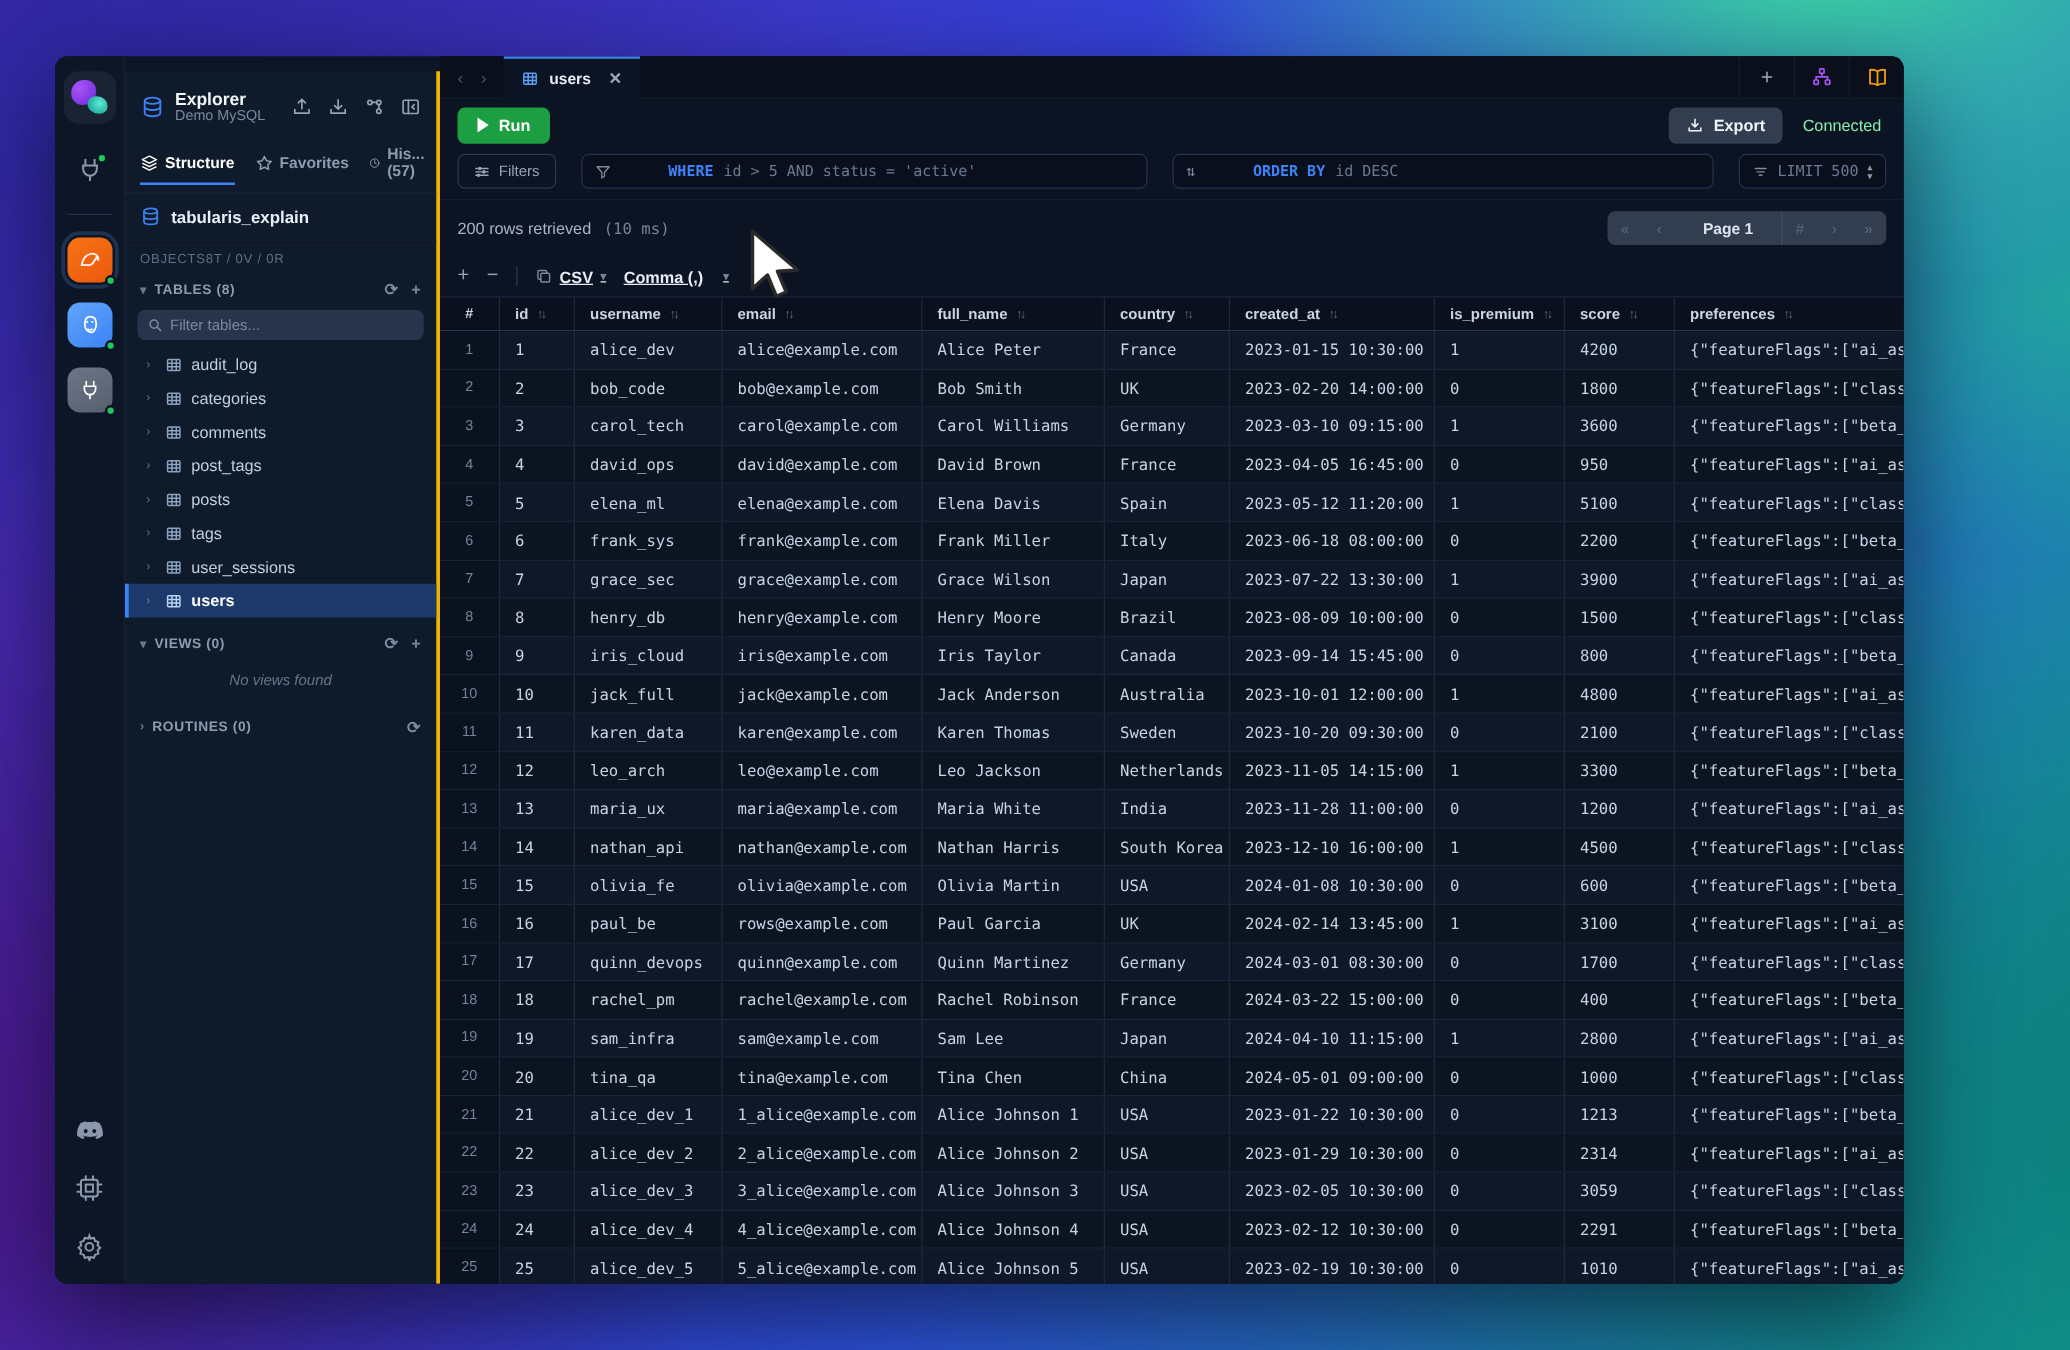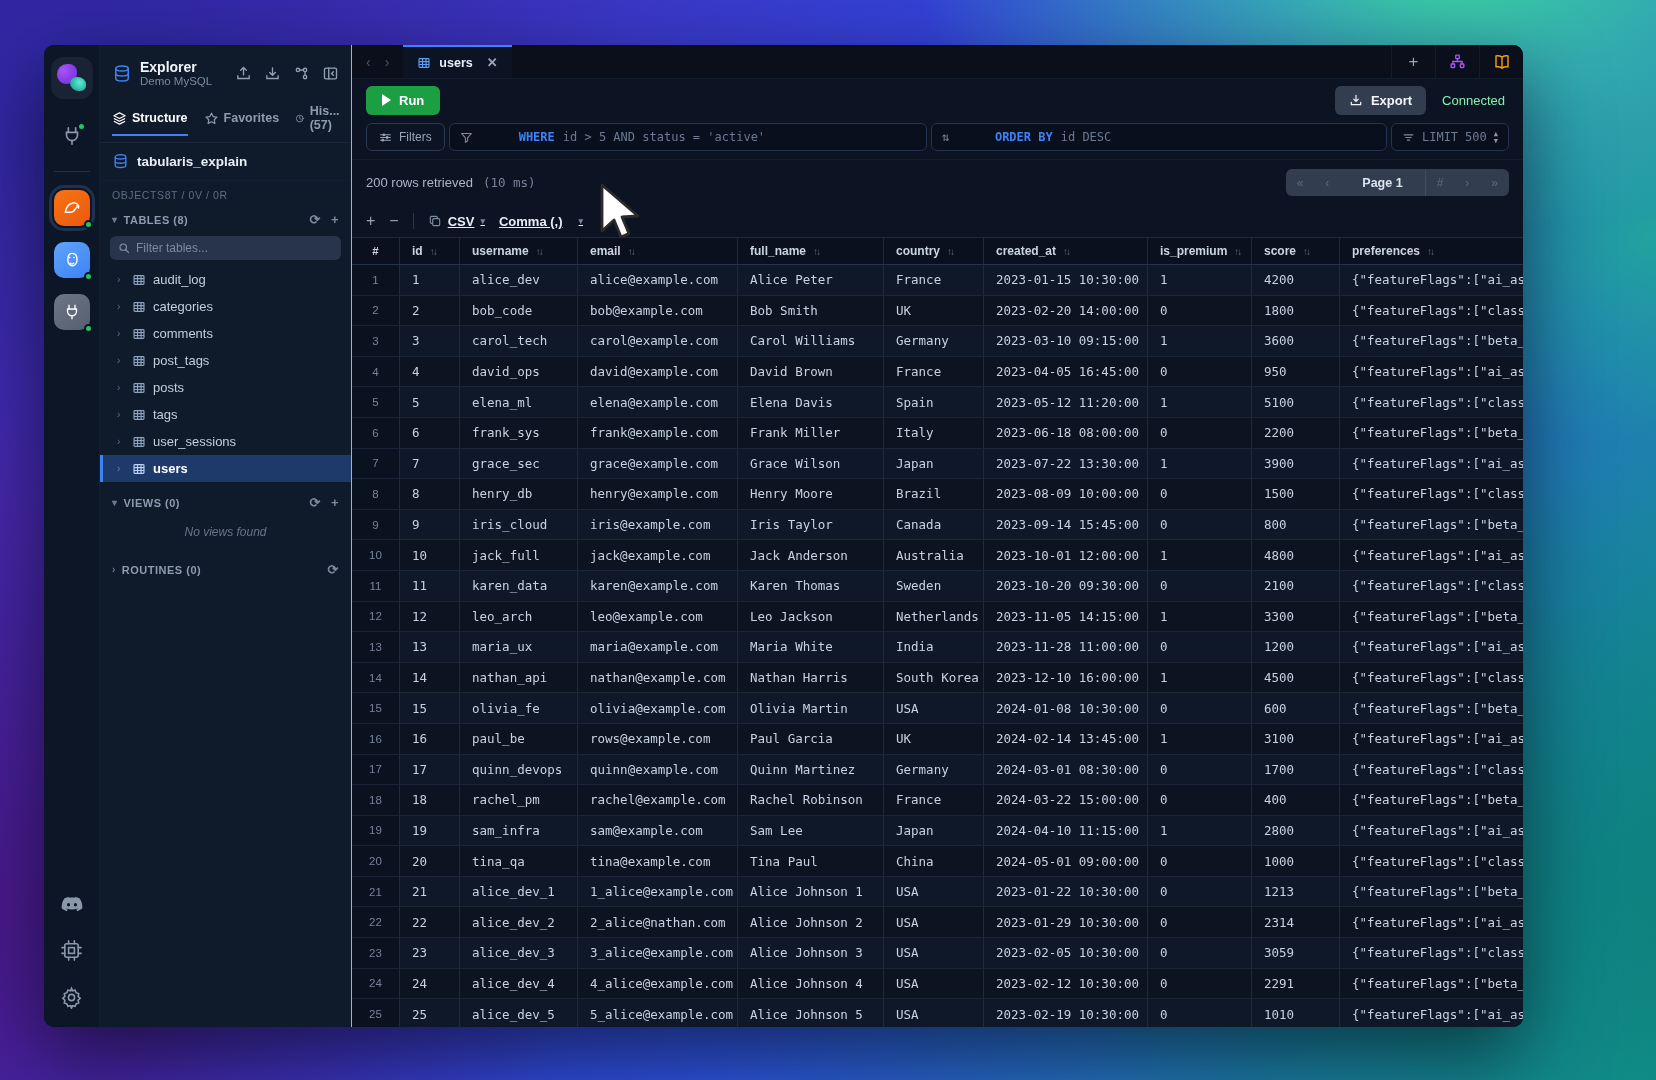--- a/index.html
+++ b/index.html
@@ -31,21 +31,21 @@
   .conn-tile { position:relative; width:36px; height:36px; border-radius:10px; display:flex; align-items:center; justify-content:center; margin-bottom:16px; color:#fff; }
   .conn-tile.selected { outline:3px solid #1d3150; outline-offset:2px; }
   .tile-orange { background:linear-gradient(145deg,#f97316,#ea580c); }
   .tile-blue { background:linear-gradient(145deg,#60a5fa,#3b82f6); }
   .tile-gray { background:linear-gradient(145deg,#6b7686,#565f6e); }
   .status-dot { position:absolute; width:9px; height:9px; border-radius:50%; background:#22c55e; border:2px solid #0d1626; right:-3px; bottom:-3px; }
   .status-dot.top { bottom:auto; top:-3px; }
   .dock-spacer { flex:1; }
   .dock-bottom { color:#8b98ab; display:flex; flex-direction:column; align-items:center; gap:24px; padding-bottom:18px; }
   
-  .sidebar { width:252px; background:var(--side-bg); flex-shrink:0; display:flex; flex-direction:column; border-right:1px solid #eab308; font-size:13px; }
+  .sidebar { width:252px; background:var(--side-bg); flex-shrink:0; display:flex; flex-direction:column; border-right:3px solid #eab308; font-size:13px;margin-top:12px; }
   .side-header { display:flex; align-items:center; padding:14px 12px 10px; gap:8px; }
   .side-title-wrap { flex:1; line-height:1.15; }
   .side-title { color:#f1f5f9; font-weight:bold; font-size:14px; }
   .side-sub { color:#7b8a9e; font-size:11.5px; }
   .side-header-icons { display:flex; gap:12px; color:#93a1b5; }
   .side-tabs { display:flex; align-items:center; gap:16px; padding:6px 12px 0; border-bottom:1px solid #1b2638; }
   .side-tab { display:flex; align-items:center; gap:5px; color:#8e9cb0; font-size:12.5px; padding-bottom:8px; border-bottom:2px solid transparent; font-weight:bold; }
   .side-tab.active { color:#ffffff; border-bottom-color:var(--accent); }
   .db-row { display:flex; align-items:center; gap:8px; padding:10px 12px; color:#e8eef6; font-size:13.5px; font-weight:bold; border-bottom:1px solid #141e30; }
   .objects-row { display:flex; padding:8px 12px 4px; color:#5f6e84; font-size:10.5px; font-weight:normal; letter-spacing:.6px; }
@@ -70,21 +70,21 @@
   .tabbar-right { display:flex; align-items:center; gap:0; }
   .tabbar-right .tb-btn { width:44px; height:100%; display:flex; align-items:center; justify-content:center; border-left:1px solid #131c2c; color:#9aa7ba; font-size:17px; }
   
   .toolbar { height:42px; display:flex; align-items:center; padding:0 14px; gap:10px; flex-shrink:0; }
   .run-btn { background:var(--run-green); color:#fff; font-weight:bold; font-size:13px; border:none; border-radius:6px; padding:7px 16px; display:flex; align-items:center; gap:8px; }
   .run-btn .play { width:0; height:0; border-left:9px solid #fff; border-top:6px solid transparent; border-bottom:6px solid transparent; }
   .toolbar-spacer { flex:1; }
   .export-btn { background:#323e4f; color:#f1f5f9; font-weight:bold; font-size:13px; border:none; border-radius:6px; padding:7px 14px; display:flex; align-items:center; gap:8px; }
   .connected { color:#86efac; font-size:13px; margin-left:6px; margin-right:4px; }
   
-  .filter-row { display:flex; align-items:center; gap:4px; padding:2px 14px 8px; flex-shrink:0; }
+  .filter-row { display:flex; align-items:center; gap:20px; padding:2px 14px 8px; flex-shrink:0; }
   .filters-btn { display:flex; align-items:center; gap:7px; color:#97a4b6; font-size:12px; border:1px solid #2a3852; border-radius:6px; padding:6px 12px; background:transparent; }
   .cond-box { display:flex; align-items:center; gap:8px; background:#0a0f1d; border:1px solid #253350; border-radius:6px; padding:6px 10px; font-family:"DejaVu Sans Mono", monospace; font-size:12px; color:#6b7a92; }
   .cond-box .kw { color:var(--accent); font-weight:bold;margin-left:38px; }
   .cond-where { flex:1.05; }
   .cond-order { flex:1; }
   .cond-limit { display:flex; align-items:center; gap:7px; background:#0a0f1d; border:1px solid #253350; border-radius:6px; padding:6px 10px; font-family:"DejaVu Sans Mono", monospace; font-size:12px; color:#6b7a92; }
   .stepper { display:flex; flex-direction:column; gap:1px; color:#8c99ac; font-size:7px; line-height:6px; }
   .icon-sm { color:#7b8a9e; display:flex; }
   
   .info-row { display:flex; align-items:center; padding:9px 14px; border-top:1px solid #131c2c; flex-shrink:0; }
@@ -779,21 +779,21 @@
               <div class="g-cell c-created_at">2024-04-10 11:15:00</div>
               <div class="g-cell c-is_premium">1</div>
               <div class="g-cell c-score">2800</div>
               <div class="g-cell c-preferences">{"featureFlags":["ai_as</div>
             </div>
             <div class="g-row">
               <div class="g-cell c-rownum">20</div>
               <div class="g-cell c-id">20</div>
               <div class="g-cell c-username">tina_qa</div>
               <div class="g-cell c-email">tina@example.com</div>
-              <div class="g-cell c-full_name">Tina Paul</div>
+              <div class="g-cell c-full_name">Tina Chen</div>
               <div class="g-cell c-country">China</div>
               <div class="g-cell c-created_at">2024-05-01 09:00:00</div>
               <div class="g-cell c-is_premium">0</div>
               <div class="g-cell c-score">1000</div>
               <div class="g-cell c-preferences">{"featureFlags":["class</div>
             </div>
             <div class="g-row">
               <div class="g-cell c-rownum">21</div>
               <div class="g-cell c-id">21</div>
               <div class="g-cell c-username">alice_dev_1</div>
@@ -802,21 +802,21 @@
               <div class="g-cell c-country">USA</div>
               <div class="g-cell c-created_at">2023-01-22 10:30:00</div>
               <div class="g-cell c-is_premium">0</div>
               <div class="g-cell c-score">1213</div>
               <div class="g-cell c-preferences">{"featureFlags":["beta_</div>
             </div>
             <div class="g-row">
               <div class="g-cell c-rownum">22</div>
               <div class="g-cell c-id">22</div>
               <div class="g-cell c-username">alice_dev_2</div>
-              <div class="g-cell c-email">2_alice@nathan.com</div>
+              <div class="g-cell c-email">2_alice@example.com</div>
               <div class="g-cell c-full_name">Alice Johnson 2</div>
               <div class="g-cell c-country">USA</div>
               <div class="g-cell c-created_at">2023-01-29 10:30:00</div>
               <div class="g-cell c-is_premium">0</div>
               <div class="g-cell c-score">2314</div>
               <div class="g-cell c-preferences">{"featureFlags":["ai_as</div>
             </div>
             <div class="g-row">
               <div class="g-cell c-rownum">23</div>
               <div class="g-cell c-id">23</div>

